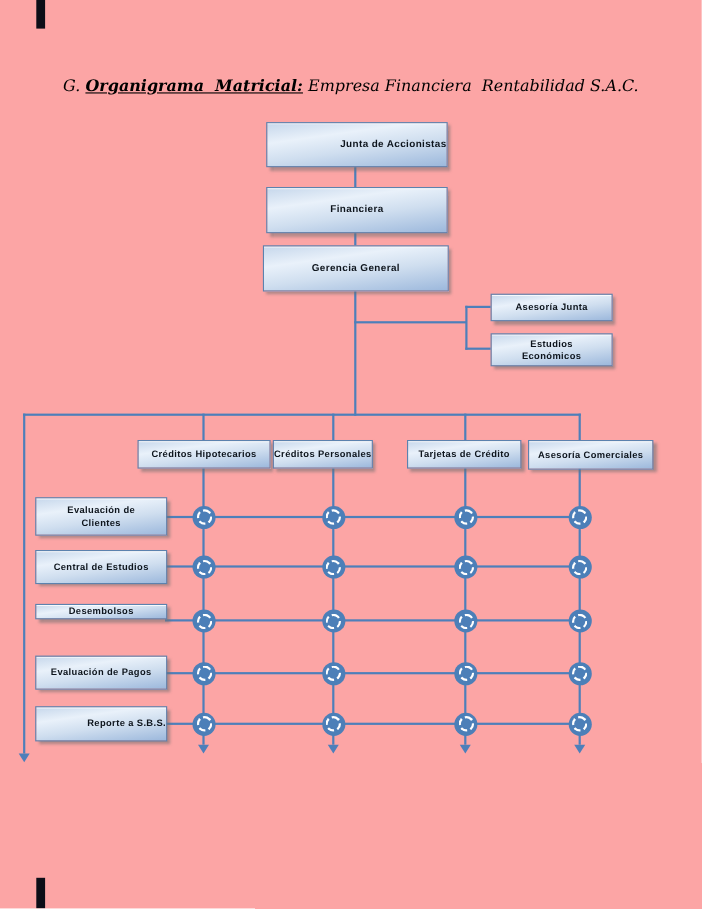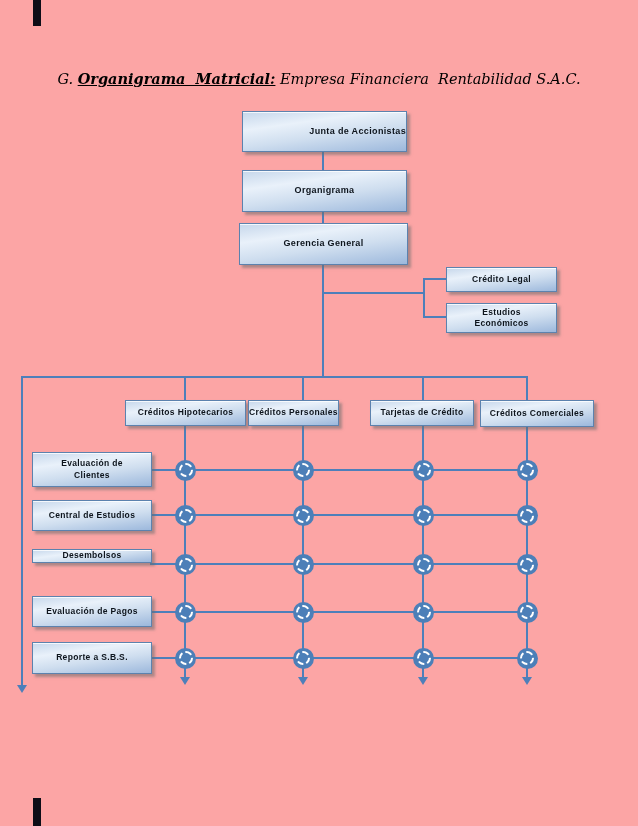--- a/index.html
+++ b/index.html
@@ -78,59 +78,59 @@
   <div class="hline" style="left:150px;top:469px;width:378px;"></div>
   <div class="hline" style="left:150px;top:514px;width:378px;"></div>
   <div class="hline" style="left:150px;top:563px;width:378px;"></div>
   <div class="hline" style="left:150px;top:611px;width:378px;"></div>
   <div class="hline" style="left:150px;top:657px;width:378px;"></div>
 
   <div class="obox f9" style="left:242px;top:111px;width:165px;height:41px;justify-content:flex-end;">
       <span>Junta de Accionistas</span>
     </div>
   <div class="obox f9" style="left:242px;top:170px;width:165px;height:42px;">
-      <span>Organigrama</span>
+      <span>Financiera</span>
     </div>
   <div class="obox f9" style="left:239px;top:223px;width:169px;height:42px;">
       <span>Gerencia General</span>
     </div>
 
   <div class="obox f85" style="left:446px;top:267px;width:111px;height:25px;">
-      <span>Crédito Legal</span>
+      <span>Asesoría Junta</span>
     </div>
   <div class="obox f85" style="left:446px;top:303px;width:111px;height:30px;padding:0 18px;">
       <span>Estudios Económicos</span>
     </div>
 
   <div class="obox f85" style="left:125px;top:400px;width:121px;height:26px;">
       <span>Créditos Hipotecarios</span>
     </div>
   <div class="obox f85" style="left:248px;top:400px;width:91px;height:26px;">
       <span>Créditos Personales</span>
     </div>
   <div class="obox f85" style="left:370px;top:400px;width:104px;height:26px;">
       <span>Tarjetas de Crédito</span>
     </div>
   <div class="obox f85" style="left:480px;top:400px;width:114px;height:27px;">
-      <span>Créditos Comerciales</span>
+      <span>Asesoría Comerciales</span>
     </div>
 
   <div class="obox f85" style="left:32px;top:452px;width:120px;height:35px;padding:0 14px;">
       <span>Evaluación de Clientes</span>
     </div>
   <div class="obox f85" style="left:32px;top:500px;width:120px;height:31px;">
       <span>Central de Estudios</span>
     </div>
   <div class="obox f85" style="left:32px;top:549px;width:120px;height:14px;">
       <span>Desembolsos</span>
     </div>
   <div class="obox f85" style="left:32px;top:596px;width:120px;height:31px;">
       <span>Evaluación de Pagos</span>
     </div>
-  <div class="obox f85" style="left:32px;top:642px;width:120px;height:32px;">
+  <div class="obox f85" style="left:32px;top:642px;width:120px;height:32px;justify-content:flex-end;">
       <span>Reporte a S.B.S.</span>
     </div>
 
   <div>
       <div class="node" style="left: 175px; top: 459.5px;"></div>
       <div class="node" style="left: 175px; top: 505px;"></div>
       <div class="node" style="left: 175px; top: 554px;"></div>
       <div class="node" style="left: 175px; top: 601.5px;"></div>
       <div class="node" style="left: 175px; top: 647.5px;"></div>
       <div class="node" style="left: 292.5px; top: 459.5px;"></div>

